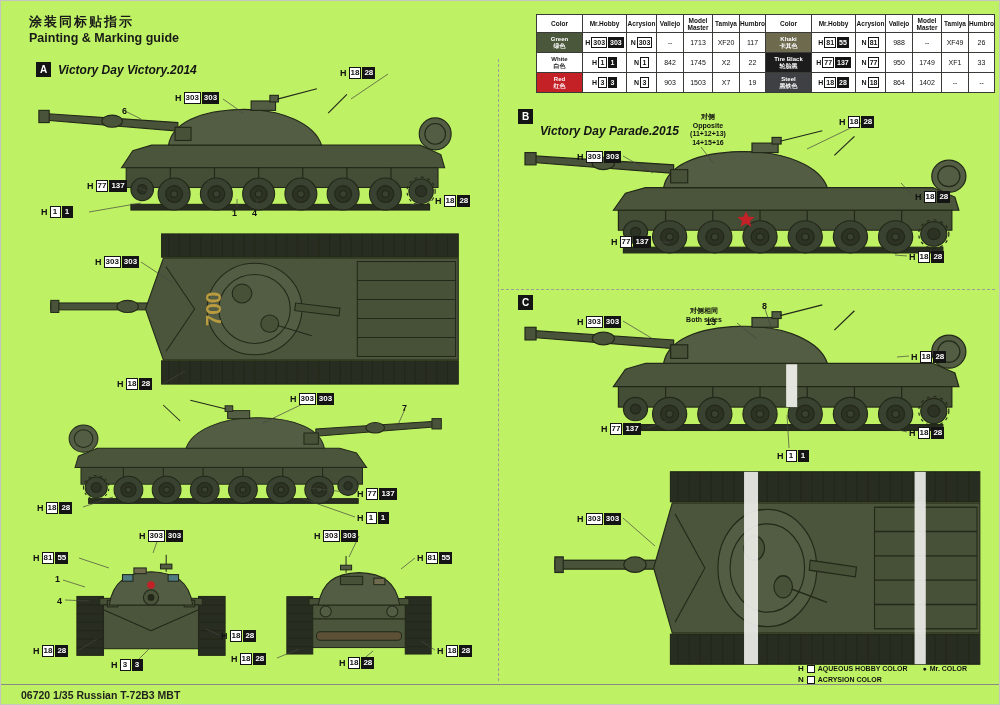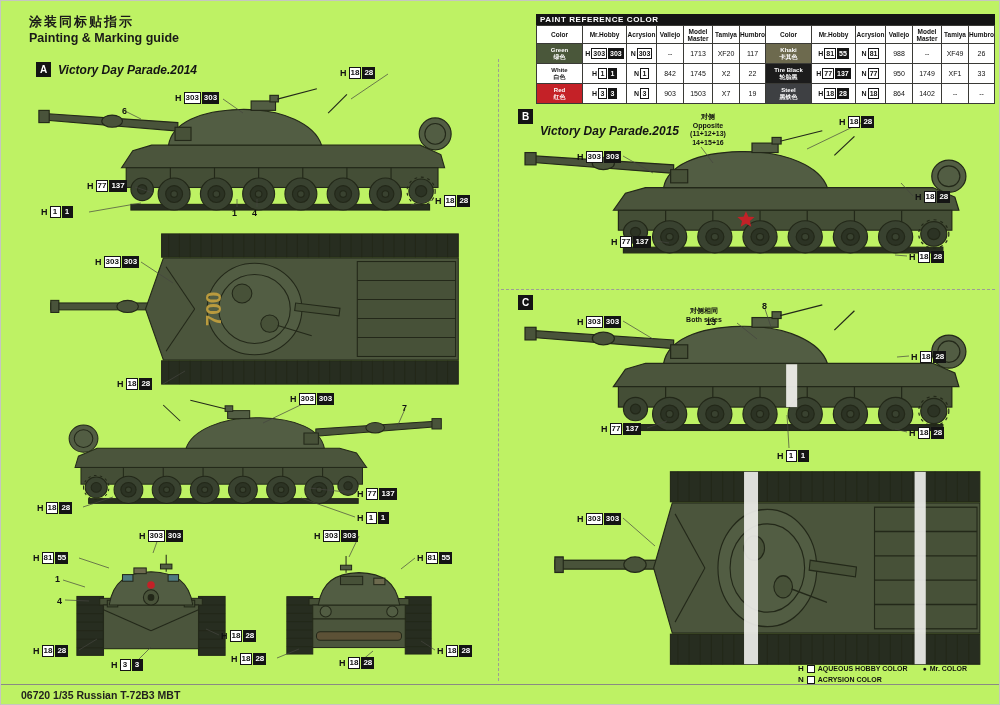--- a/index.html
+++ b/index.html
@@ -43,21 +43,20 @@
 </style>
 </head>
 <body>
 
 <div id="page">
 
   <div class="abs" id="title-cn">涂装同标贴指示</div>
   <div class="abs" id="title-en">Painting &amp; Marking guide</div>
 
   <table id="paint-table">
-    <caption>PAINT  REFERENCE COLOR</caption>
     <colgroup>
       <col style="width:46px">
         <col style="width:44px">
         <col style="width:30px">
         <col style="width:27px">
         <col style="width:29px">
         <col style="width:27px">
         <col style="width:26px">
       <col style="width:46px">
         <col style="width:44px">
@@ -227,21 +226,21 @@
           </td>
           <td>864</td>
           <td>1402</td>
           <td>--</td>
           <td>--</td>
         </tr>
       </tbody>
   </table>
 
   <div class="section-label" style="left:35px;top:61px">A</div>
-  <div class="section-title" style="left:57px;top:62px">Victory Day Parade.2014</div>
+  <div class="section-title" style="left:57px;top:62px">Victory Day Victory.2014</div>
   <div class="section-label" style="left:517px;top:108px">B</div>
   <div class="section-title" style="left:539px;top:123px">Victory Day Parade.2015</div>
   <div class="section-label" style="left:517px;top:294px">C</div>
 
   <div id="tanks">
       <div class="abs" style="left: 36px; top: 84px;"><svg width="432" height="141" viewBox="0 0 460 150" preserveAspectRatio="none">
           <g stroke="#232819" stroke-width="1.2">
             <polygon points="4,30 150,40 150,49 4,37" fill="#49533a"></polygon>
             <rect x="2" y="27" width="11" height="13" fill="#49533a"></rect>
             <ellipse cx="80" cy="38.5" rx="11" ry="6.5" fill="#49533a"></ellipse>

